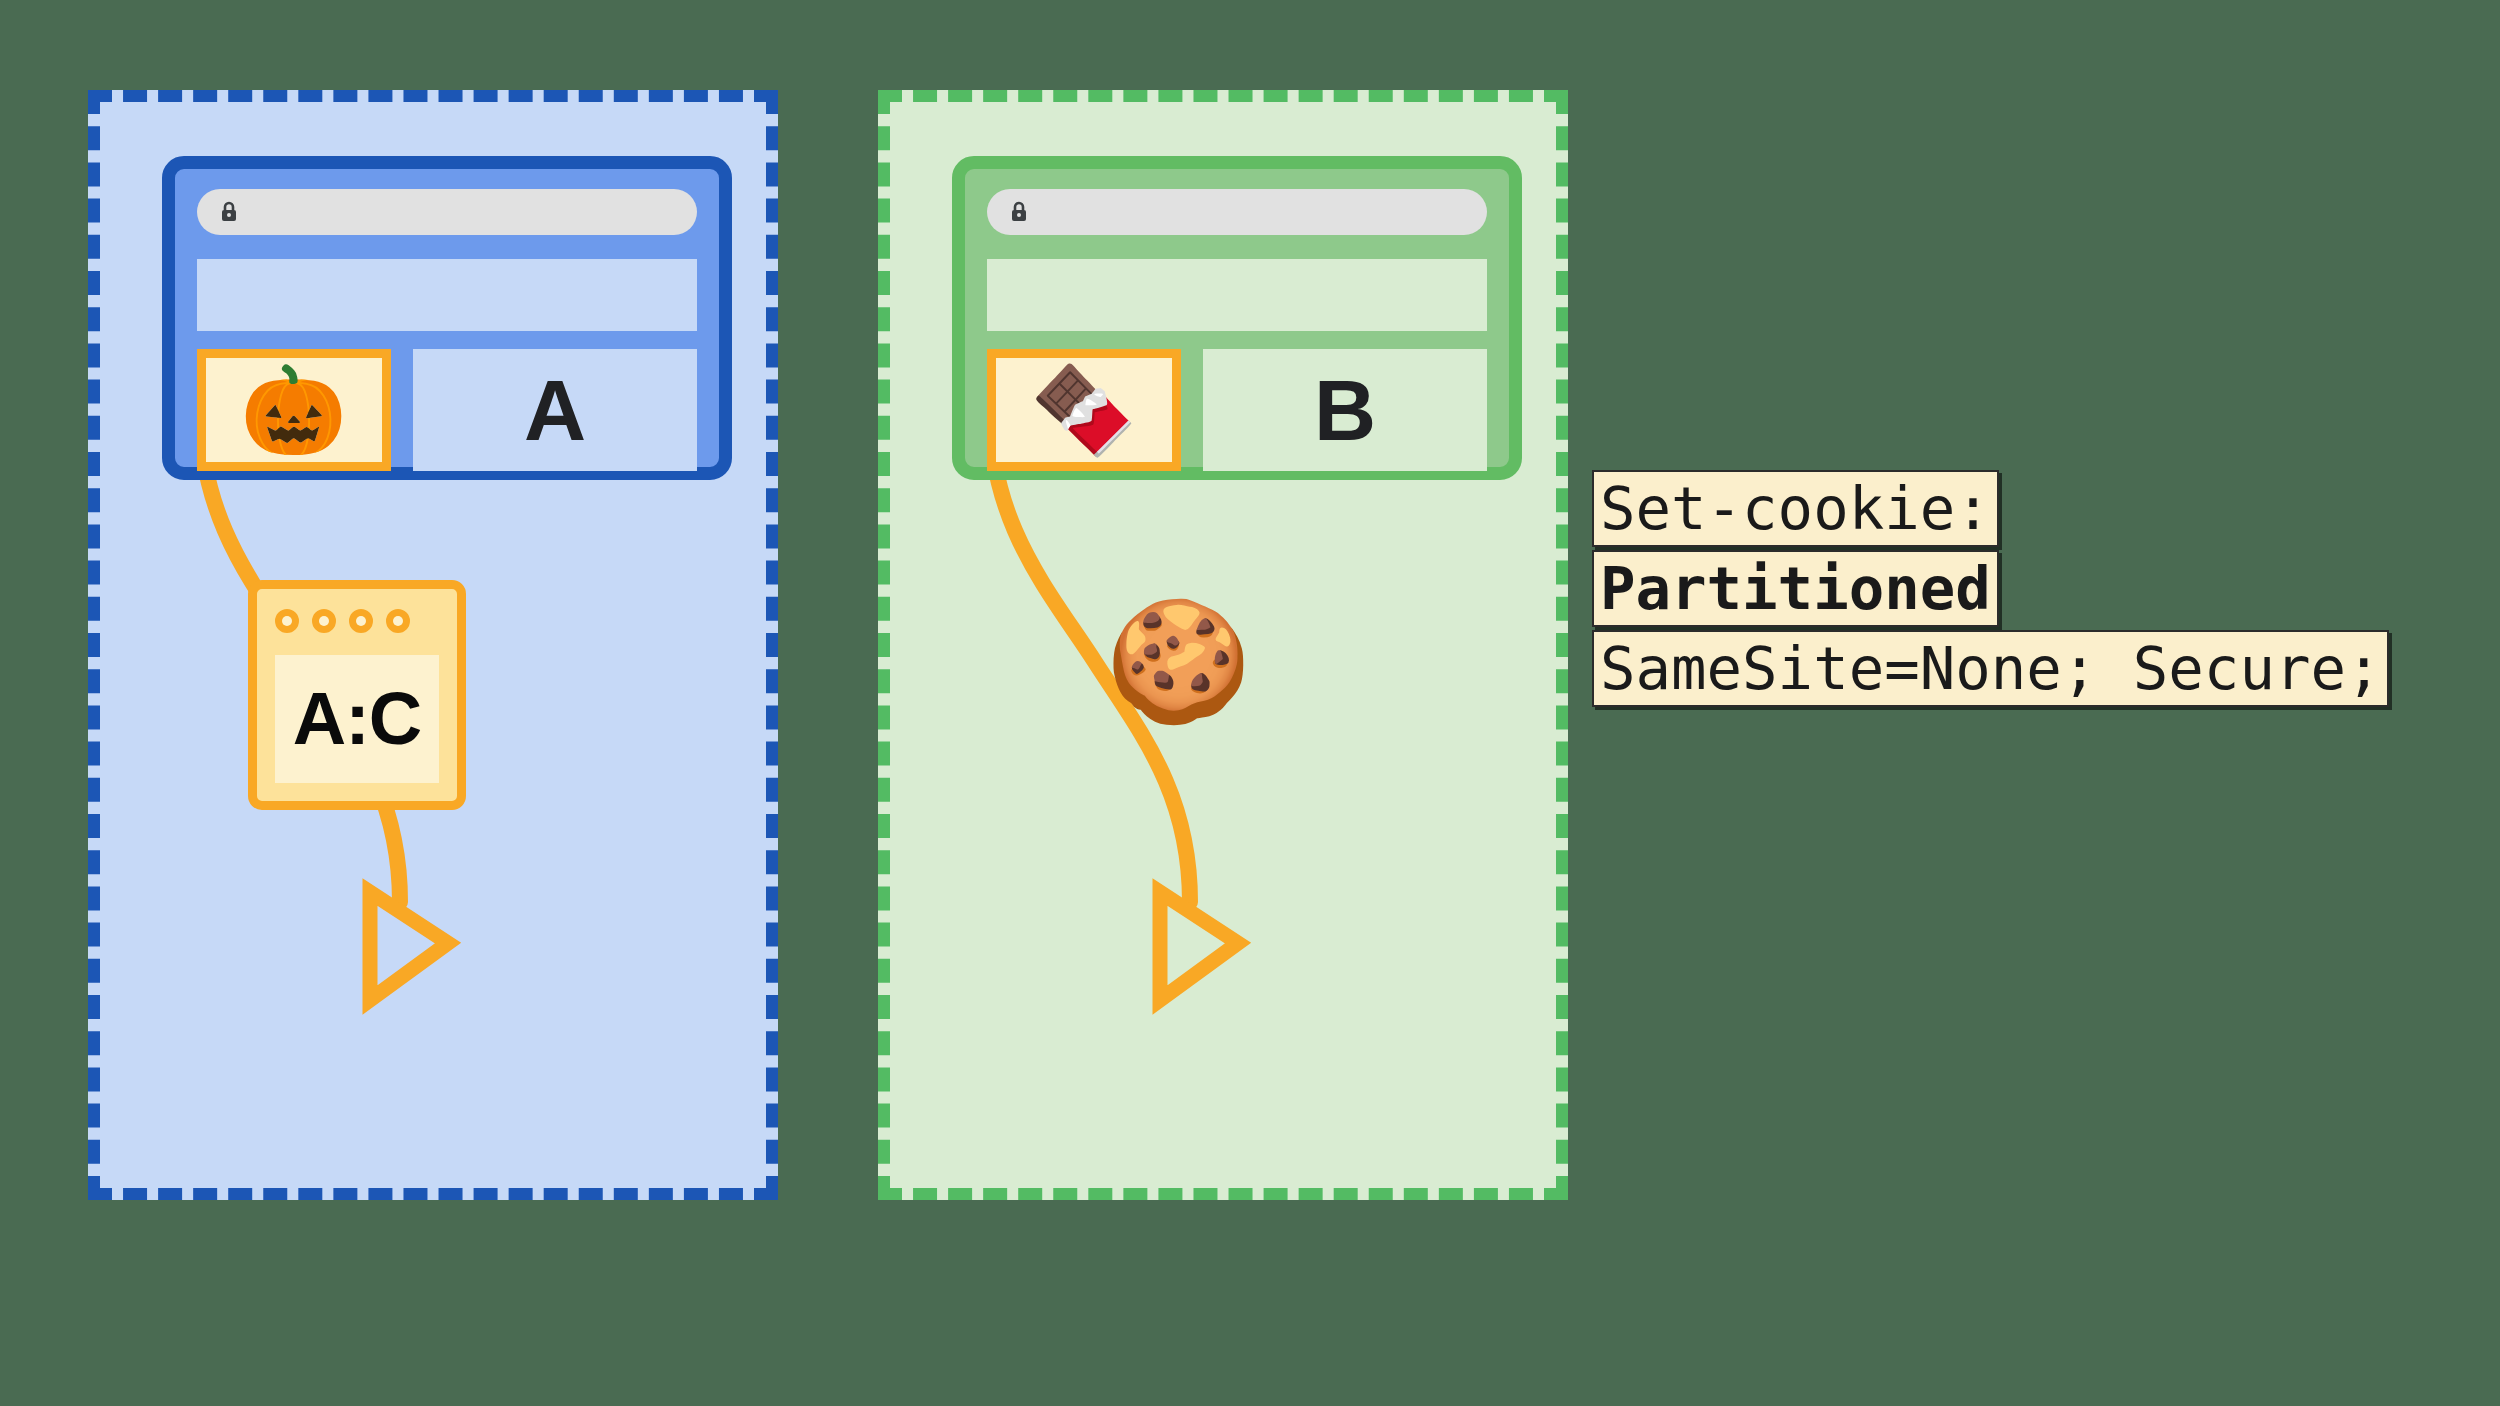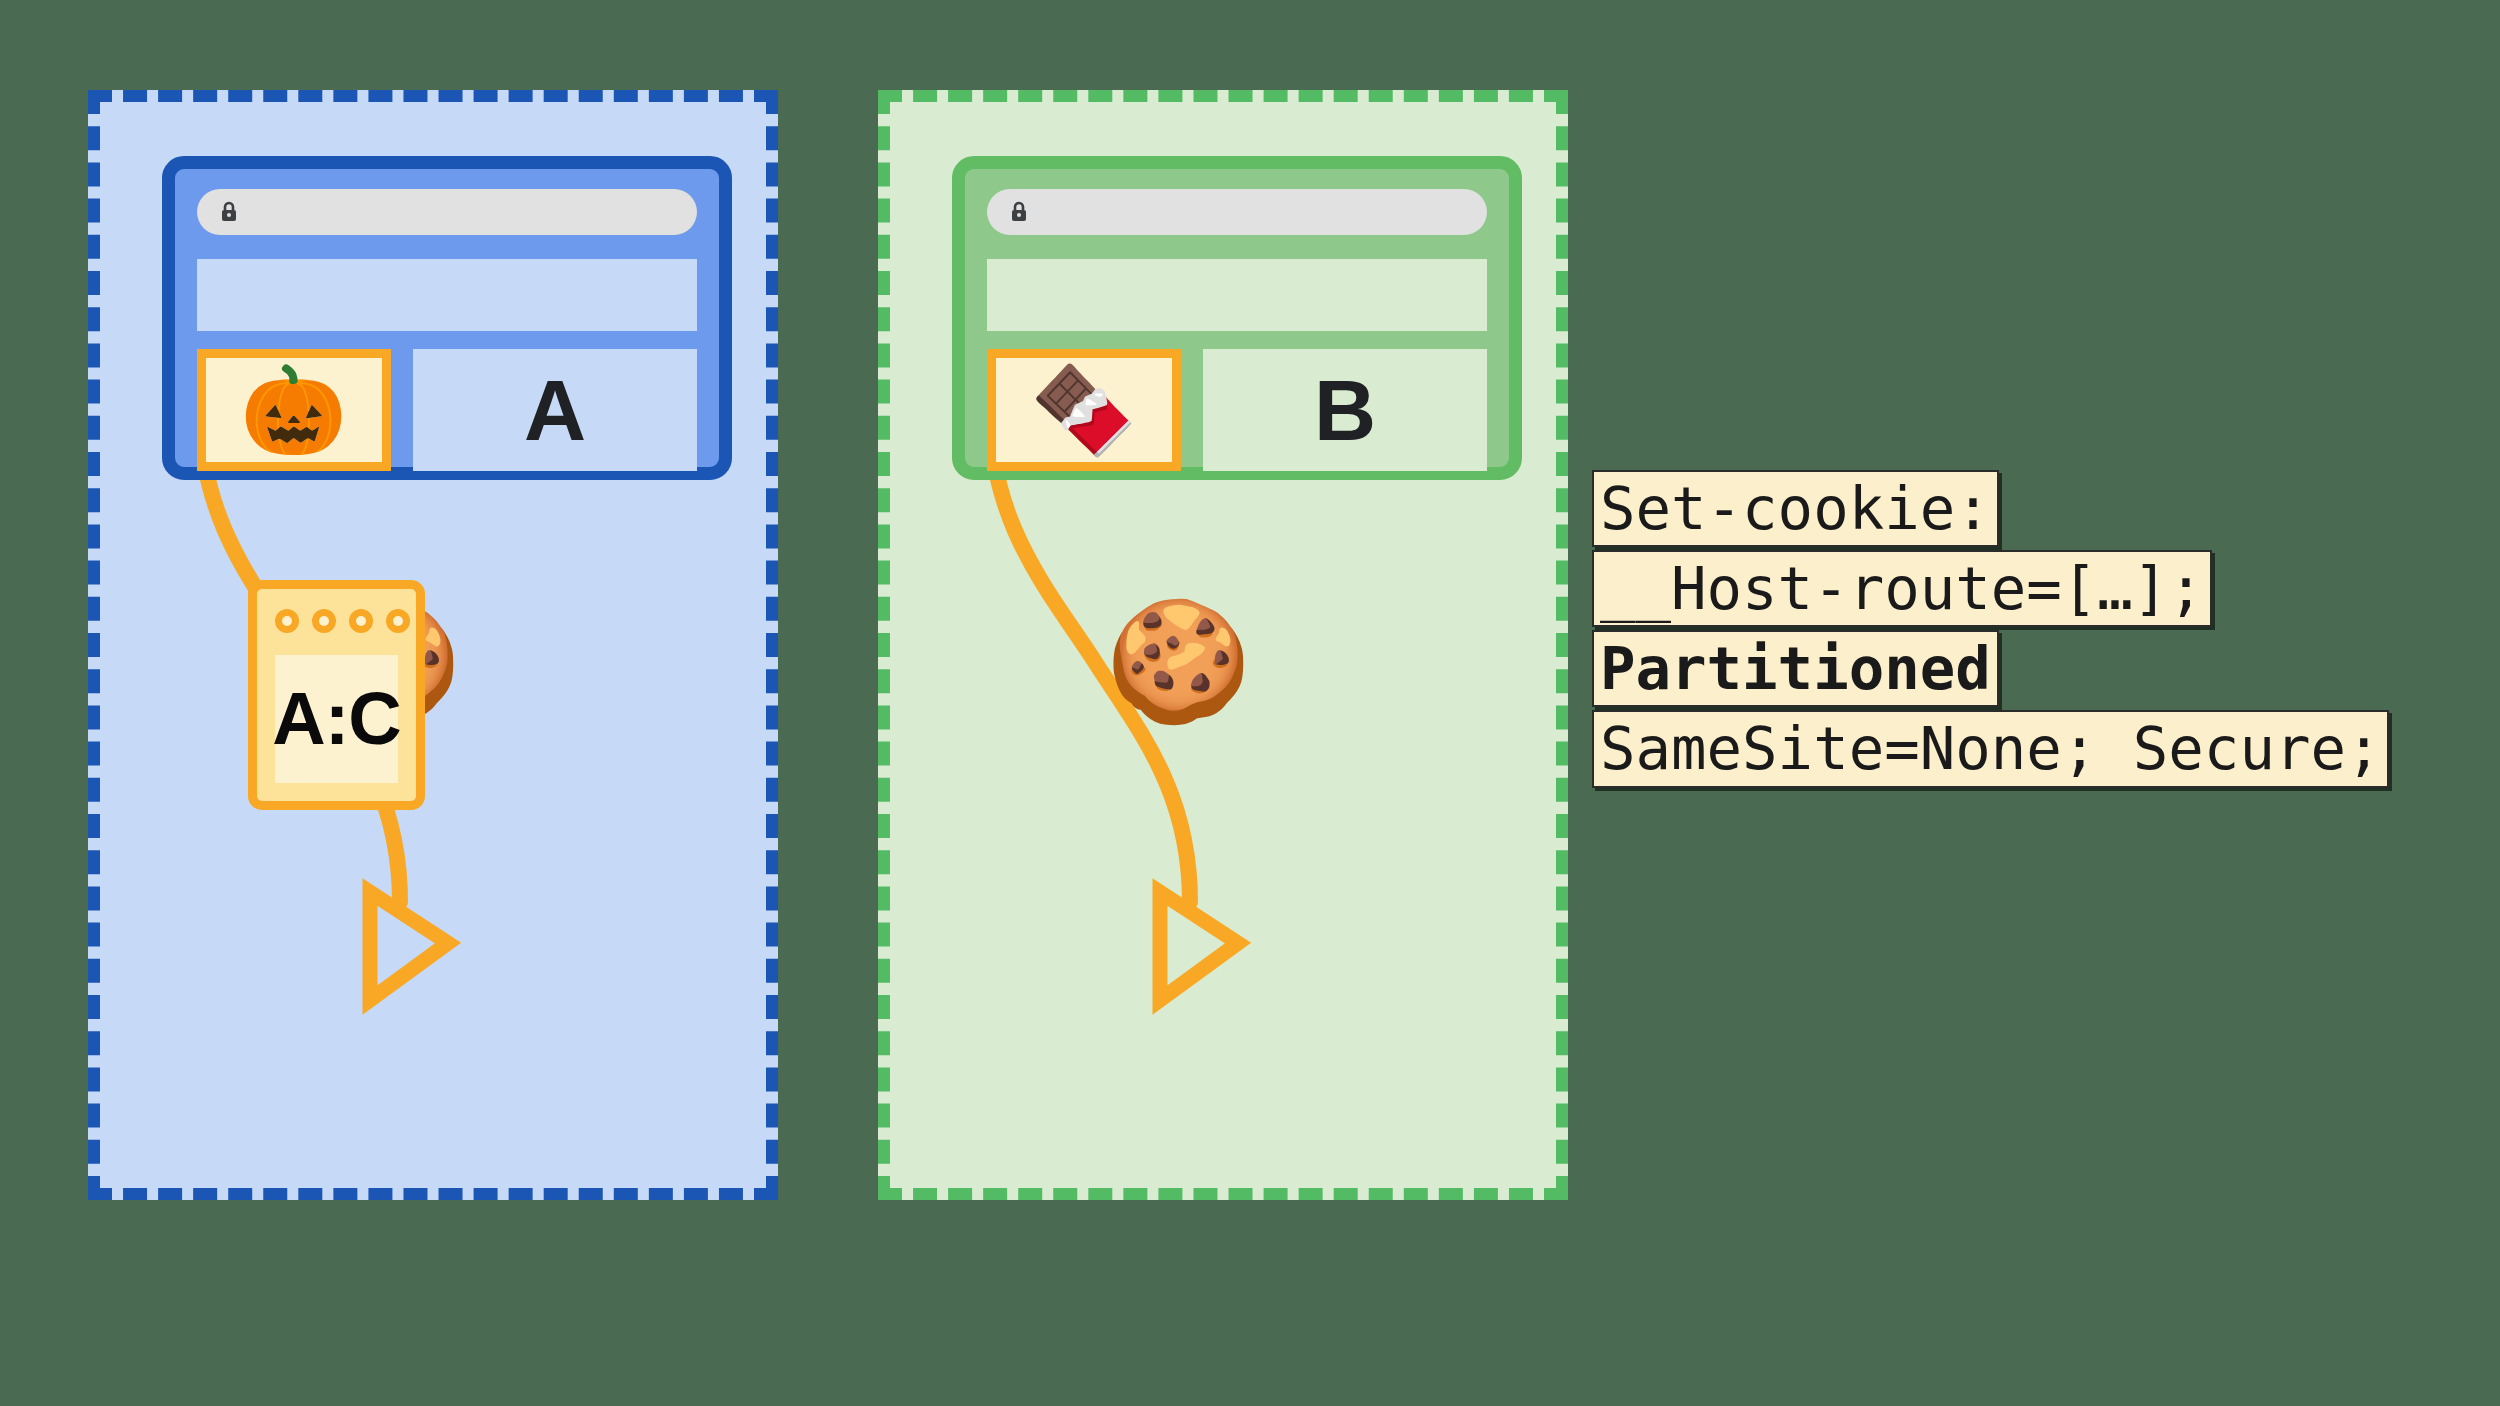--- a/index.html
+++ b/index.html
@@ -146,21 +146,21 @@
     line-height: 1;
     left: 215px;
     top: 500px;
   }
 
   
   .jar {
     position: absolute;
     left: 148px;
     top: 478px;
-    width: 177px;
+    width: 218px;
     height: 230px;
     box-sizing: border-box;
     background: #fde29a;
     border: 9px solid #f9a825;
     border-radius: 14px;
   }
   .jar-dots {
     position: absolute;
     left: 18px;
     top: 20px;
@@ -301,18 +301,17 @@
         <span class="page-letter">B</span>
       </div>
     </div>
 
     <span class="cookie-emoji">🍪</span>
 
   </div>
 
   <div class="code-block">
       <div class="code-line">Set-cookie:</div>
-      <div class="code-line">__Host-route=[…];</div>
       <div class="code-line bold">Partitioned</div>
       <div class="code-line">SameSite=None; Secure;</div>
     </div>
 
 </div>
 
 </body></html>

